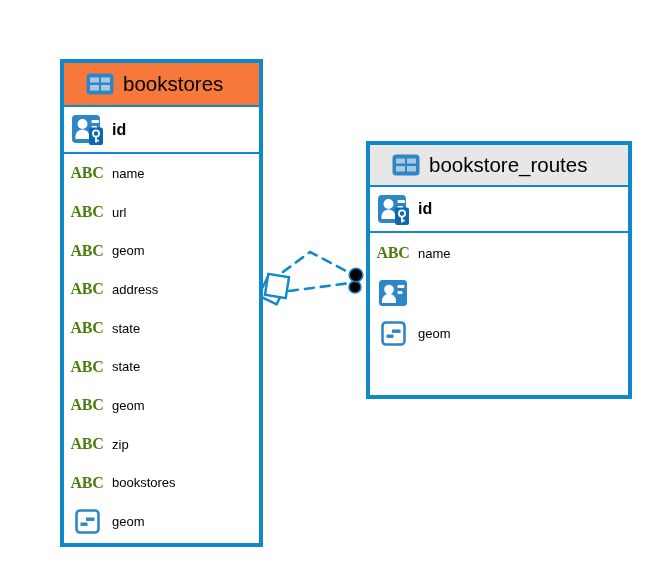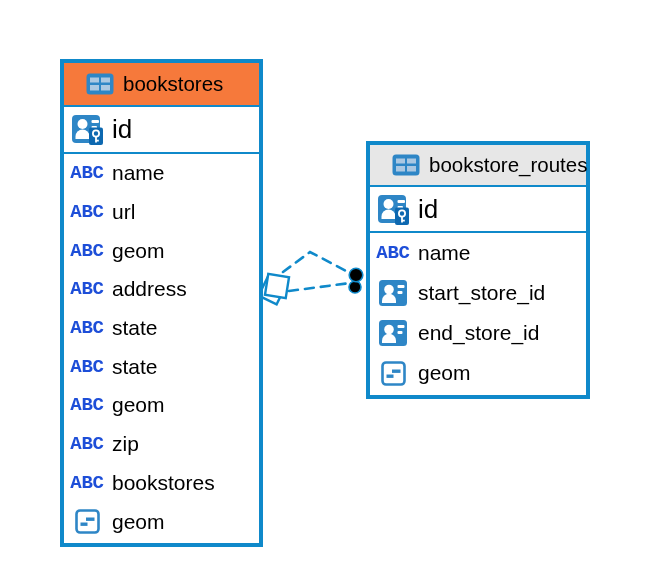--- a/index.html
+++ b/index.html
@@ -7,32 +7,32 @@
           font-family:"Liberation Sans",sans-serif;}
   #connector-overlay{position:absolute;left:0;top:0;z-index:1;}
   .etable{position:absolute;z-index:2;border:4px solid #0f89ca;background:#ffffff;
           box-sizing:border-box;display:flex;flex-direction:column;}
   .hdr{display:flex;align-items:center;gap:9px;padding-left:22px;flex:0 0 auto;
        border-bottom:2px solid #0f89ca;box-sizing:border-box;}
   .title{font-size:20.5px;color:#000;white-space:nowrap;}
   .keys{border-bottom:2px solid #0f89ca;box-sizing:border-box;}
   .cols{flex:1;}
   .row{display:flex;align-items:center;gap:9px;padding-left:7px;box-sizing:border-box;}
-  .clabel{font-size:21px;color:#000;white-space:nowrap;}
-  .key-row .clabel{font-weight:400;font-size:26px;}
+  .clabel{font-size:13px;color:#000;white-space:nowrap;}
+  .key-row .clabel{font-weight:700;font-size:16px;}
   .cicon{width:32px;flex:0 0 32px;display:flex;justify-content:center;align-items:center;}
   .hicon{display:flex;align-items:center;}
-  .abc-txt{font-weight:800;font-size:19px;color:#1d4ed8;letter-spacing:-0.3px;
-           font-family:Liberation Mono, monospace;}
+  .abc-txt{font-weight:800;font-size:16px;color:#4d7c0f;letter-spacing:-0.3px;
+           font-family:Liberation Serif, serif;}
   
   #table-bookstores{left:60px;top:59px;width:203px;height:488px;}
   #table-bookstores .hdr{height:44px;}
   #table-bookstores .keys .row{height:45px;}
   #table-bookstores .cols .row{height:38.7px;}
-  #table-routes{left:366px;top:141px;width:224px;height:258px;}
+  #table-routes{left:366px;top:141px;width:266px;height:258px;}
   #table-routes .hdr{height:42px;}
   #table-routes .keys .row{height:44px;}
   #table-routes .cols .row{height:40px;}
   .dashline{stroke:#0f89ca;stroke-width:2.6;fill:none;stroke-dasharray:9 7;stroke-linecap:round;}
 </style>
 </head>
 <body>
 
 <div id="canvas">
 
@@ -189,33 +189,20 @@
         <div class="row">
           <span class="cicon">
             <svg width="28" height="26" viewBox="0 0 28 26">
               <rect width="28" height="26" rx="3.5" fill="#2e86c6"></rect>
               <circle cx="10" cy="9.5" r="4.8" fill="#fff"></circle>
               <path d="M3 23 v-2.2 a7 7 0 0 1 14 0 V23 z" fill="#fff"></path>
               <rect x="18.5" y="5" width="7" height="3" rx="1" fill="#fff"></rect>
               <rect x="18.5" y="11" width="5" height="3" rx="1" fill="#fff"></rect>
             </svg>
           </span>
-          <span class="clabel">start_store_id</span>
-        </div>
-        <div class="row">
-          <span class="cicon">
-            <svg width="28" height="26" viewBox="0 0 28 26">
-              <rect width="28" height="26" rx="3.5" fill="#2e86c6"></rect>
-              <circle cx="10" cy="9.5" r="4.8" fill="#fff"></circle>
-              <path d="M3 23 v-2.2 a7 7 0 0 1 14 0 V23 z" fill="#fff"></path>
-              <rect x="18.5" y="5" width="7" height="3" rx="1" fill="#fff"></rect>
-              <rect x="18.5" y="11" width="5" height="3" rx="1" fill="#fff"></rect>
-            </svg>
-          </span>
-          <span class="clabel">end_store_id</span>
         </div>
         <div class="row">
           <span class="cicon">
             <svg width="25" height="25" viewBox="0 0 25 25">
               <rect x="1.5" y="1.5" width="22" height="22" rx="3.5" fill="#fff" stroke="#2e86c6" stroke-width="2.6"></rect>
               <rect x="11" y="8.5" width="8.5" height="3.4" fill="#2e86c6"></rect>
               <rect x="5.5" y="13.5" width="7" height="3.4" fill="#2e86c6"></rect>
             </svg>
           </span>
           <span class="clabel">geom</span>

